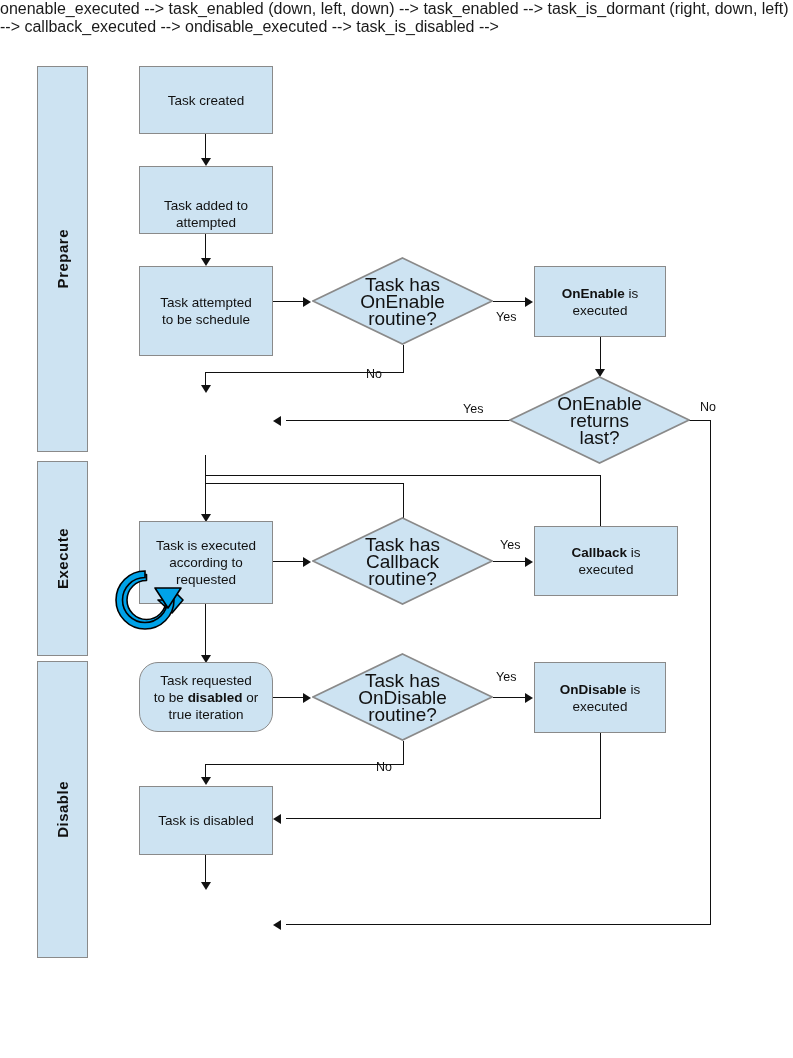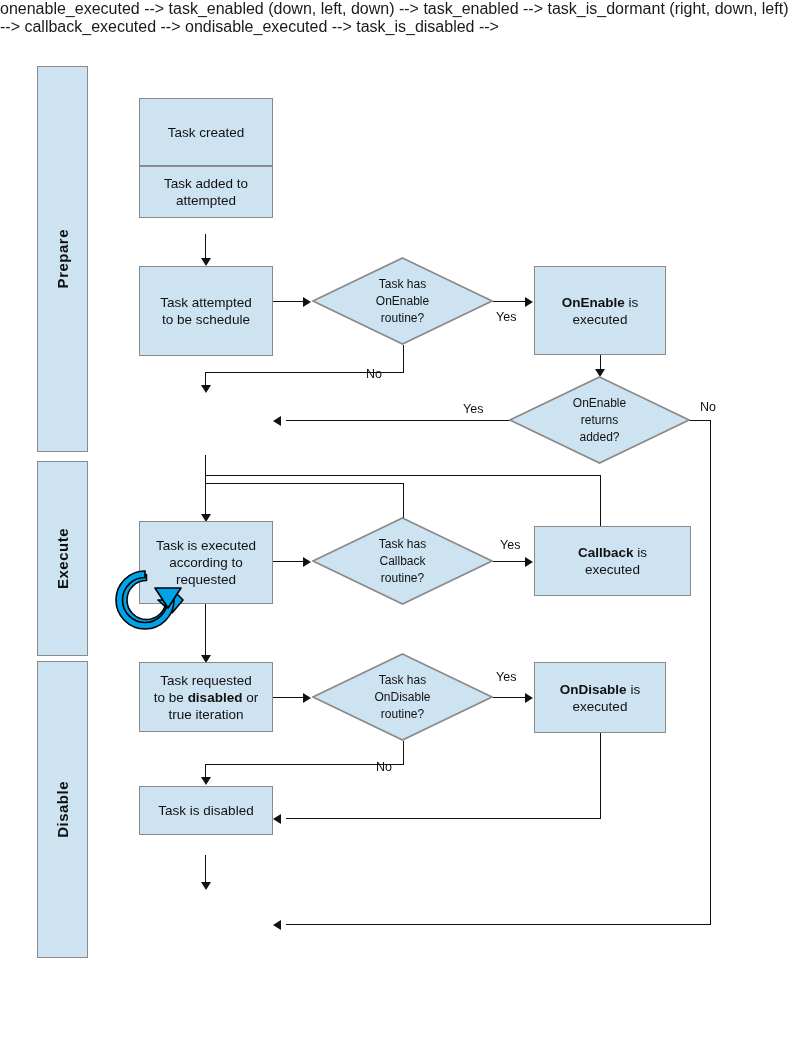--- a/index.html
+++ b/index.html
@@ -56,21 +56,21 @@
     align-items:center;
     justify-content:center;
   }
   .diamond .shape{
     position:absolute;
     inset:0;
   }
   .diamond .dtext{
     position:relative;
     text-align:center;
-    font-size:12px;
+    font-size:19px;
     line-height:17px;
     color:#111;
     z-index:2;
     pointer-events:none;
   }
   
   .conn{position:absolute;background:#111;}
   .h{height:1.4px;}
   .v{width:1.4px;}
   .arrow{position:absolute;width:0;height:0;}
@@ -193,26 +193,26 @@
   <div class="conn h" style="left:286px;top:818px;width:315px;"></div>
   <div class="arrow left" style="left:273px;top:814px;"></div>
 
   
   <div class="conn v" style="left:205px;top:855px;height:28px;"></div>
   <div class="arrow down" style="left:200.7px;top:882px;"></div>
 
   
 
   
-  <div class="box" style="left:139px;top:66px;width:134px;height:68px;margin-top:32px;">
+  <div class="box" style="left:139px;top:66px;width:134px;height:68px;">
     <span>Task created</span>
   </div>
 
   
-  <div class="box" style="left:139px;top:166px;width:134px;height:52px;">
+  <div class="box" style="left:139px;top:166px;width:134px;height:68px;align-items:flex-end;">
     <div>
       <div>Task added to</div>
       <div>attempted</div>
     </div>
   </div>
 
   
   <div class="box" style="left:139px;top:266px;width:134px;height:90px;">
     <div>
       <div>Task attempted</div>
@@ -226,36 +226,36 @@
       <polygon points="90.5,1 180,44 90.5,87 1,44" fill="#cde3f2" stroke="#8a8a8a" stroke-width="1.6"></polygon>
     </svg>
     <div class="dtext">
       <div>Task has</div>
       <div class="b">OnEnable</div>
       <div>routine?</div>
     </div>
   </div>
 
   
-  <div class="box" style="left:534px;top:266px;width:132px;height:89px;text-align:center;">
+  <div class="box" style="left:534px;top:266px;width:132px;height:71px;text-align:center;">
     <div>
       <div><span class="b">OnEnable</span><span> is</span></div>
       <div>executed</div>
     </div>
   </div>
 
   
   <div class="diamond" style="left:509px;top:376px;width:181px;height:88px;">
     <svg class="shape" viewBox="0 0 181 88" preserveAspectRatio="none">
       <polygon points="90.5,1 180,44 90.5,87 1,44" fill="#cde3f2" stroke="#8a8a8a" stroke-width="1.6"></polygon>
     </svg>
     <div class="dtext">
       <div class="b">OnEnable</div>
       <div>returns</div>
-      <div class="b">added?</div>
+      <div class="b">last?</div>
     </div>
   </div>
 
   
 
   
   <div class="box" style="left:139px;top:521px;width:134px;height:83px;">
     <div>
       <div>Task is executed</div>
       <div>according to</div>
@@ -281,29 +281,29 @@
       <polygon points="90.5,1 180,44 90.5,87 1,44" fill="#cde3f2" stroke="#8a8a8a" stroke-width="1.6"></polygon>
     </svg>
     <div class="dtext">
       <div>Task has</div>
       <div class="b">Callback</div>
       <div>routine?</div>
     </div>
   </div>
 
   
-  <div class="box" style="left:534px;top:526px;width:157px;height:70px;">
+  <div class="box" style="left:534px;top:526px;width:144px;height:70px;">
     <div>
       <div><span class="b">Callback</span><span> is</span></div>
       <div>executed</div>
     </div>
   </div>
 
   
-  <div class="box" style="left:139px;top:662px;width:134px;height:70px;">
+  <div class="box" style="left:139px;top:662px;width:134px;height:70px;border-radius:19px;">
     <div>
       <div>Task requested</div>
       <div><span>to be </span><span class="b">disabled</span><span> or</span></div>
       <div class="b">true iteration</div>
     </div>
   </div>
 
   
   <div class="diamond" style="left:312px;top:653px;width:181px;height:88px;">
     <svg class="shape" viewBox="0 0 181 88" preserveAspectRatio="none">
@@ -318,19 +318,19 @@
 
   
   <div class="box" style="left:534px;top:662px;width:132px;height:71px;">
     <div>
       <div><span class="b">OnDisable</span><span> is</span></div>
       <div>executed</div>
     </div>
   </div>
 
   
-  <div class="box" style="left:139px;top:786px;width:134px;height:49px;">
+  <div class="box" style="left:139px;top:786px;width:134px;height:69px;">
     <span>Task is disabled</span>
   </div>
 
   
 
 </div>
 
 </body></html>

